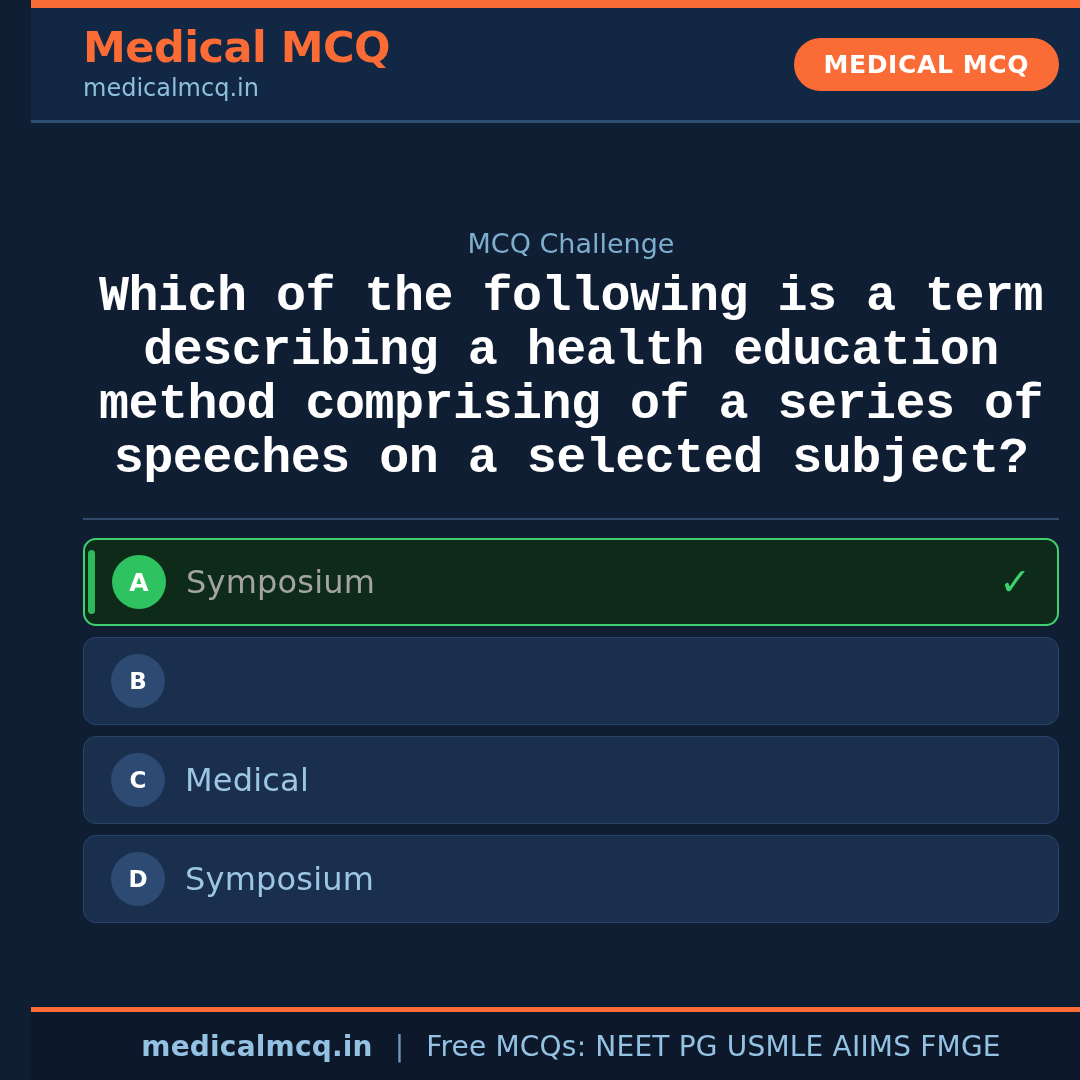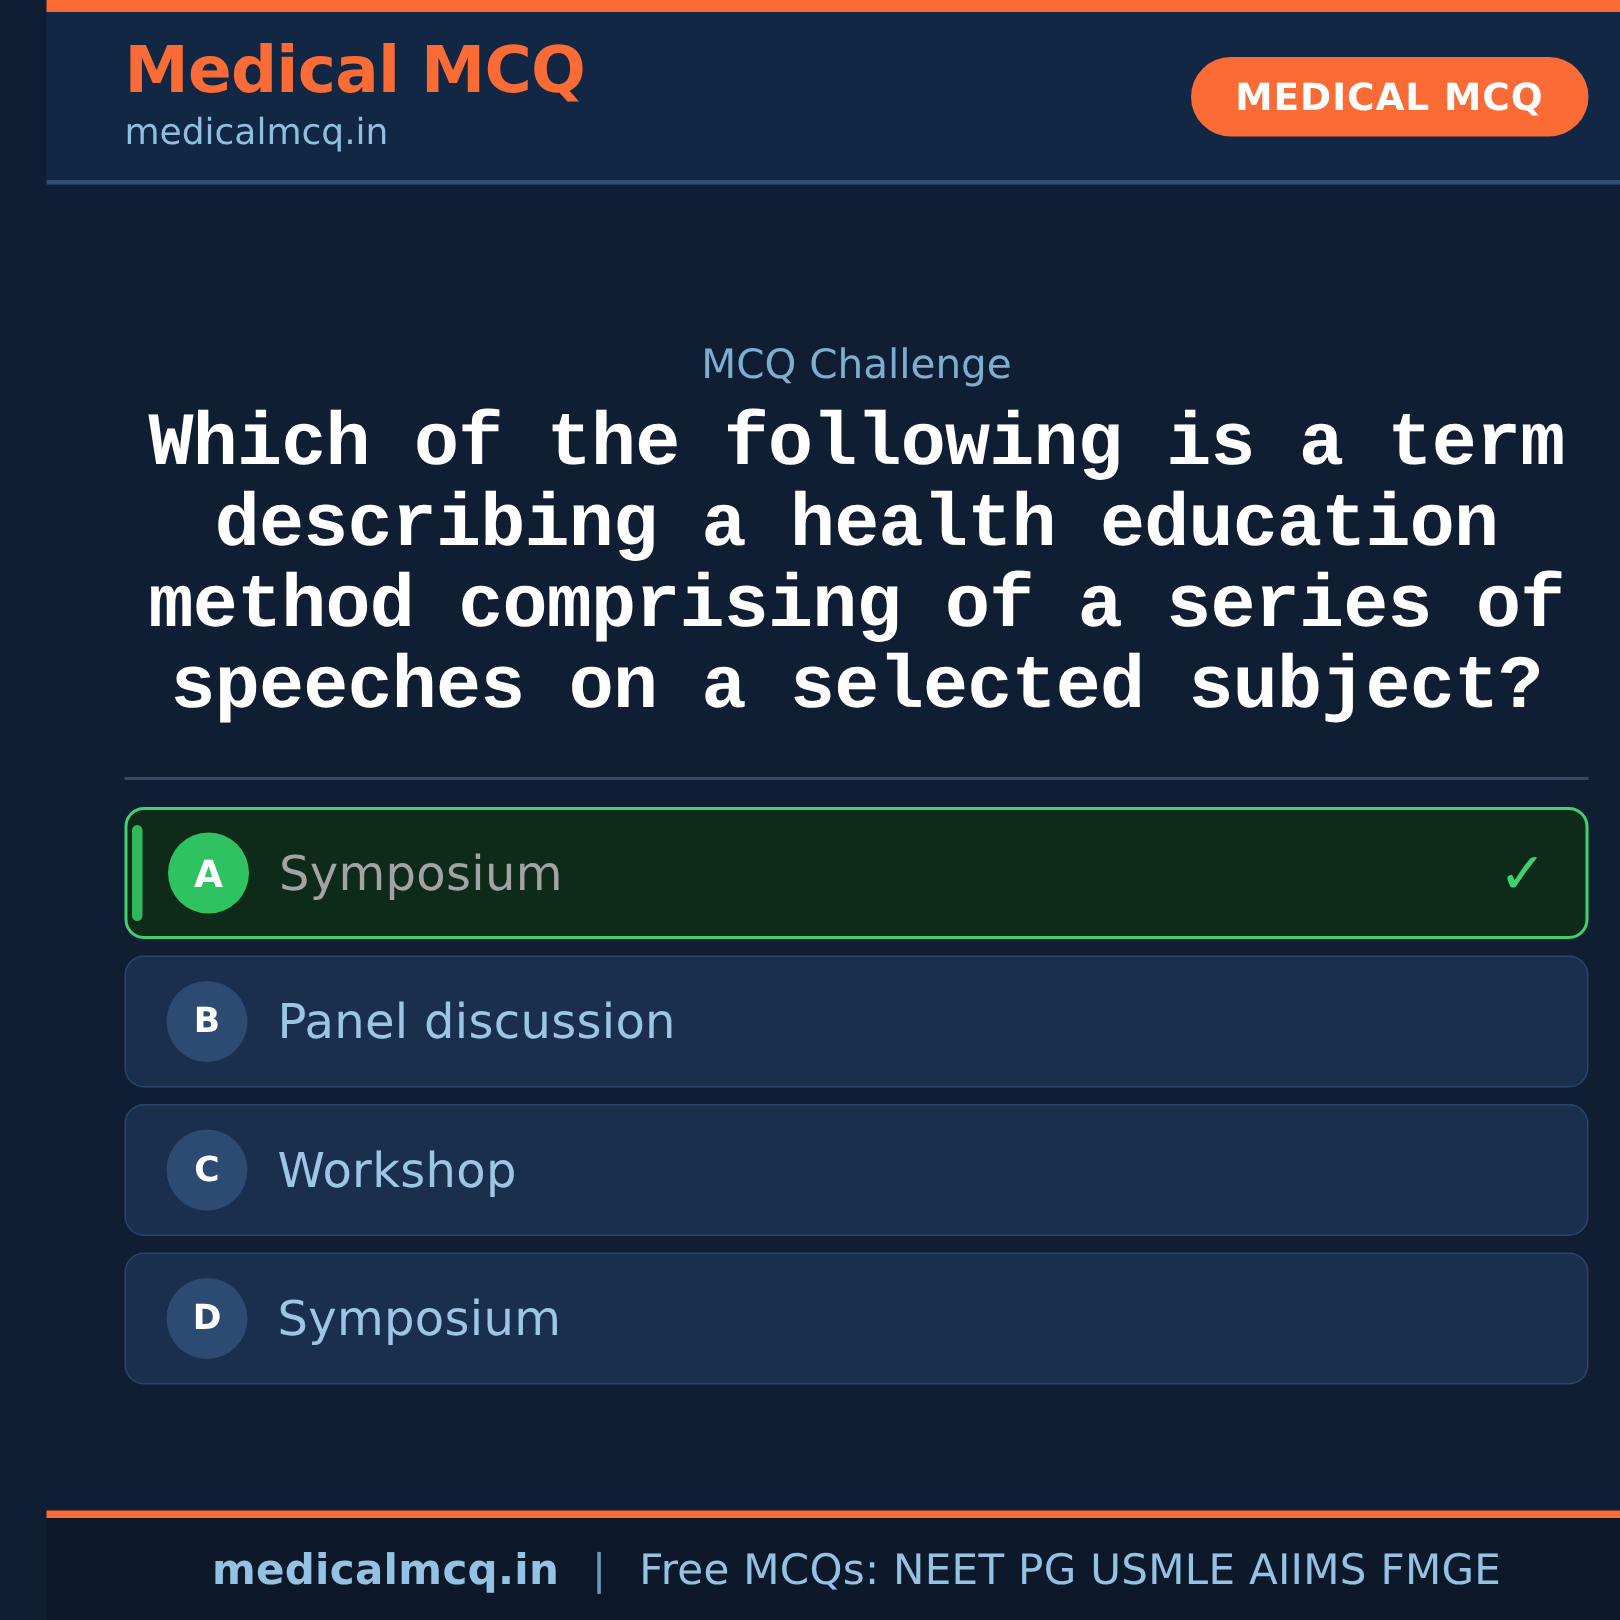--- a/index.html
+++ b/index.html
@@ -233,26 +233,25 @@
 
       <div class="option correct">
         <div class="accent-bar"></div>
         <div class="badge">A</div>
         <div class="opt-label">Symposium</div>
         <div class="check">✓</div>
       </div>
 
       <div class="option">
         <div class="badge">B</div>
-        <div class="opt-label">Panel discussion</div>
       </div>
 
       <div class="option">
         <div class="badge">C</div>
-        <div class="opt-label">Workshop</div>
+        <div class="opt-label">Medical</div>
       </div>
 
       <div class="option">
         <div class="badge">D</div>
         <div class="opt-label">Symposium</div>
       </div>
 
     </div>
   </div>
 

